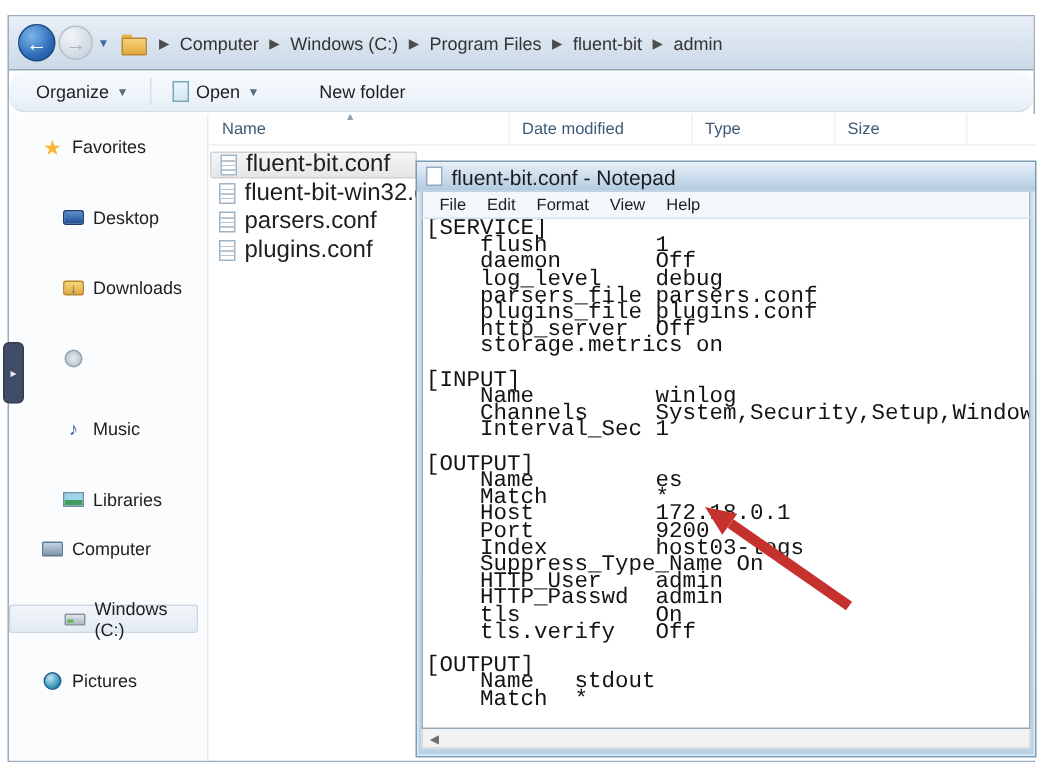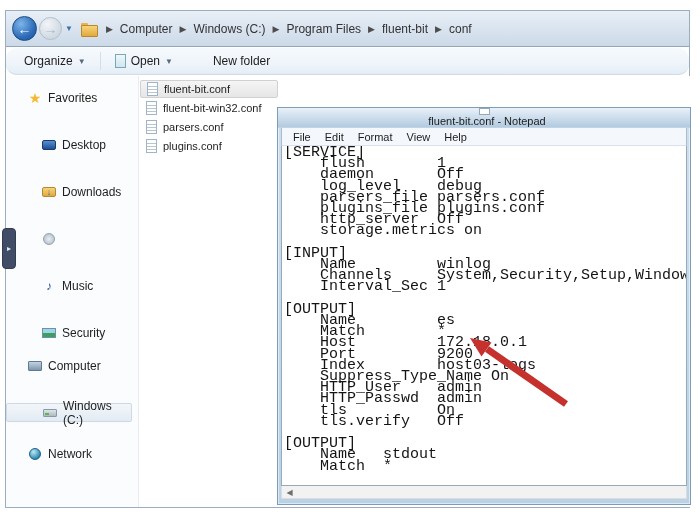--- a/index.html
+++ b/index.html
@@ -76,40 +76,40 @@
     border-radius:50%; width:12px; height:12px; border:1px solid #1d5e8a; }
 
   #filelist { left:134px; top:65px; width:550px; height:431px; background:#fff; }
   #col-header { display:flex; height:21px; font-size:11px; color:#3c5a78;
     border-bottom:1px solid #eceff3; align-items:center; position:relative; }
   .col { padding-left:8px; height:100%; display:flex; align-items:center;
     border-right:1px solid #edf1f5; }
   .col-name { width:200px; position:relative; }
   .sort-arrow { position:absolute; top:-1px; left:90px; font-size:7px; color:#8fa0b0; }
   .col-date { width:122px; } .col-type { width:95px; } .col-size { width:88px; }
-  .file-row { display:flex; align-items:center; height:19px; font-size:11px; color:#1e1e1e;
+  .file-row { display:flex; align-items:center; height:19px; font-size:16px; color:#1e1e1e;
     padding-left:6px; }
   .file-row .fico { width:11px; height:14px; background:#fff; border:1px solid #9eb4c8;
     margin-right:6px; flex:0 0 auto;
     background-image:linear-gradient(#fff 3px, #b9c6d2 3px, #b9c6d2 4px, #fff 4px, #fff 6px, #b9c6d2 6px, #b9c6d2 7px, #fff 7px, #fff 9px, #b9c6d2 9px, #b9c6d2 10px, #fff 10px); }
   .file-row.selected { background:linear-gradient(#f5f5f5,#e6e6e6); border:1px solid #d2d1d1;
     border-radius:2px; width:138px; height:18px; }
 
   
   #side-handle { left:2px; top:228px; width:14px; height:41px; background:#414d66;
     border:1px solid #333d52; border-radius:4px; color:#e8ecf2; font-size:8px;
     display:flex; align-items:center; justify-content:center; }
 
   
   #notepad { left:277px; top:107px; width:414px; height:398px;
     background:linear-gradient(#cfe0ee,#b9d2e6); border:1px solid #7d9cb6;
     box-shadow:0 0 0 1px rgba(255,255,255,.5) inset; }
   #np-title { height:20px; display:flex; align-items:center; padding-left:6px;
-    background:linear-gradient(#eaf1f8,#d2e1ef 40%,#b2cbe0); font-size:11px; color:#1c1c1c;
-    border-bottom:1px solid #c2d4e4;flex-direction:column; }
+    background:linear-gradient(#eaf1f8,#d2e1ef 40%,#b2cbe0); font-size:14px; color:#1c1c1c;
+    border-bottom:1px solid #c2d4e4; }
   #np-title .fico { width:11px; height:13px; background:#fff; border:1px solid #93a9bd;
     margin-right:6px; }
   #np-menu { height:17px; display:flex; align-items:center; background:#f4f8fc;
     font-size:11px; color:#1c1c1c; padding-left:4px; margin:0 3px;
     border-left:1px solid #a5bccd; border-right:1px solid #a5bccd; }
   .menu-item { padding:1px 7px; }
   #np-client { margin:0 3px; height:341px; background:#fff; border:1px solid #98a9b8;
     border-top:1px solid #d7e2ec; overflow:hidden; }
   #np-text { font-family:Liberation Mono, monospace; font-size:15px; line-height:11.2px;
     color:#141414; padding:1px 2px; white-space:pre; }
@@ -139,21 +139,21 @@
     <div id="breadcrumb">
       <span class="crumb-sep">▶</span>
       <span class="crumb">Computer</span>
       <span class="crumb-sep">▶</span>
       <span class="crumb">Windows (C:)</span>
       <span class="crumb-sep">▶</span>
       <span class="crumb">Program Files</span>
       <span class="crumb-sep">▶</span>
       <span class="crumb">fluent-bit</span>
       <span class="crumb-sep">▶</span>
-      <span class="crumb">conf</span>
+      <span class="crumb">admin</span>
     </div>
   </div>
 
   <div id="toolbar" class="abs">
     <div class="tool-item" style="margin-left:10px;">
       <span>Organize</span>
       <span class="small-caret">▼</span>
     </div>
     <div class="tool-sep"></div>
     <div class="tool-item">
@@ -186,44 +186,59 @@
           </span>
       </div>
     </div>
     <div class="side-group">
       <div class="side-row child">
         <span class="sicon ic-note">♪</span>
         <span>Music</span>
       </div>
       <div class="side-row child">
         <span class="sicon ic-pic"></span>
-        <span>Security</span>
+        <span>Libraries</span>
       </div>
     </div>
     <div class="side-group">
       <div class="side-row">
         <span class="sicon ic-pc"></span>
         <span>Computer</span>
       </div>
       <div class="side-row child selected">
         <span class="sicon ic-drive"></span>
         <span>Windows (C:)</span>
       </div>
     </div>
     <div class="side-group" style="margin-top:22px;">
       <div class="side-row">
         <span class="sicon">
             <span class="ic-globe"></span>
           </span>
-        <span>Network</span>
+        <span>Pictures</span>
       </div>
     </div>
   </div>
 
   <div id="filelist" class="abs">
+    <div id="col-header">
+      <div class="col col-name">
+        <span>Name</span>
+        <span class="sort-arrow">▲</span>
+      </div>
+      <div class="col col-date">
+        <span>Date modified</span>
+      </div>
+      <div class="col col-type">
+        <span>Type</span>
+      </div>
+      <div class="col col-size">
+        <span>Size</span>
+      </div>
+    </div>
     <div style="padding-top:4px;">
       <div class="file-row selected">
         <span class="fico"></span>
         <span>fluent-bit.conf</span>
       </div>
       <div class="file-row">
         <span class="fico"></span>
         <span>fluent-bit-win32.conf</span>
       </div>
       <div class="file-row">

